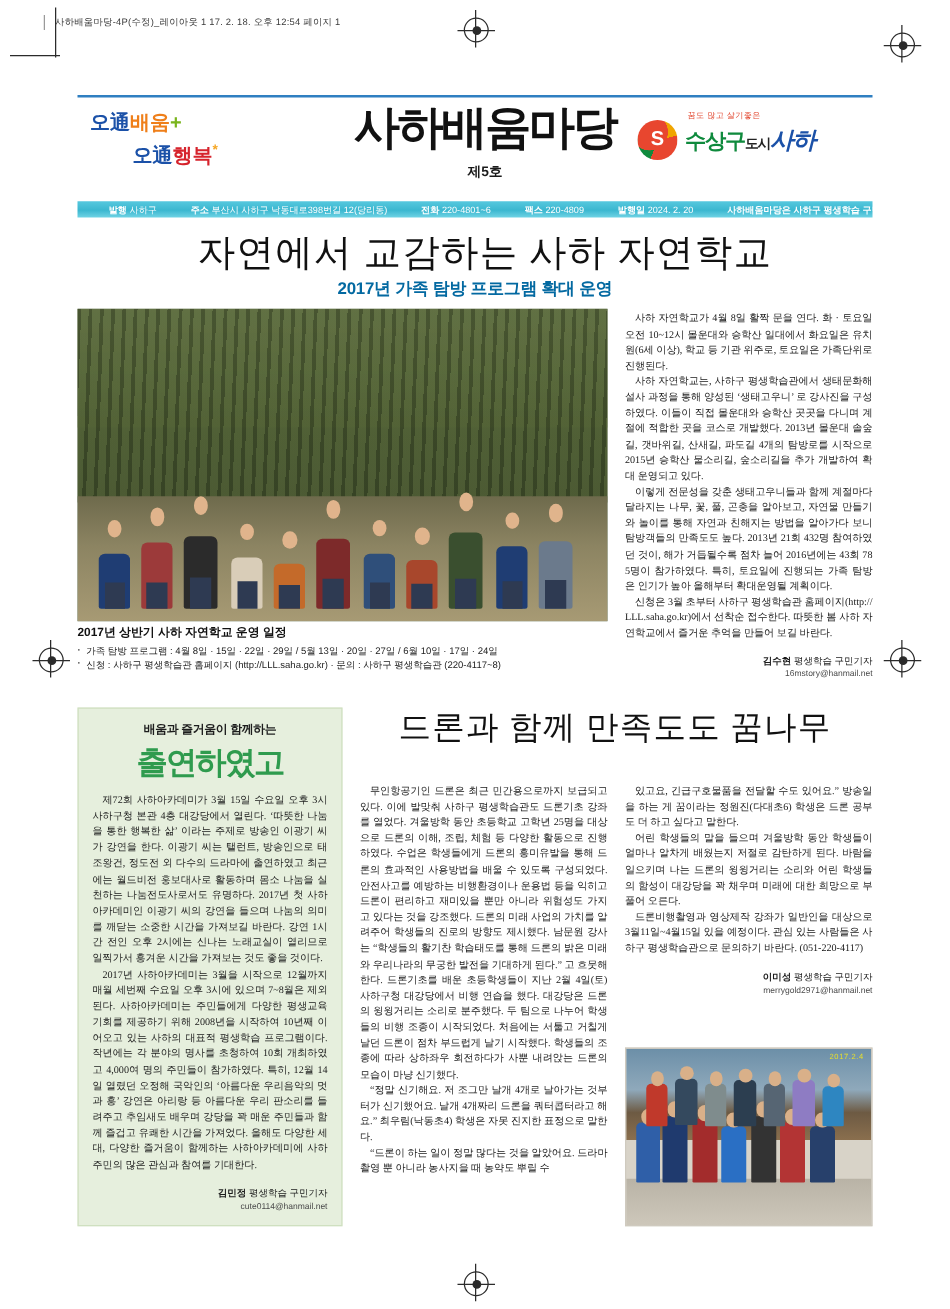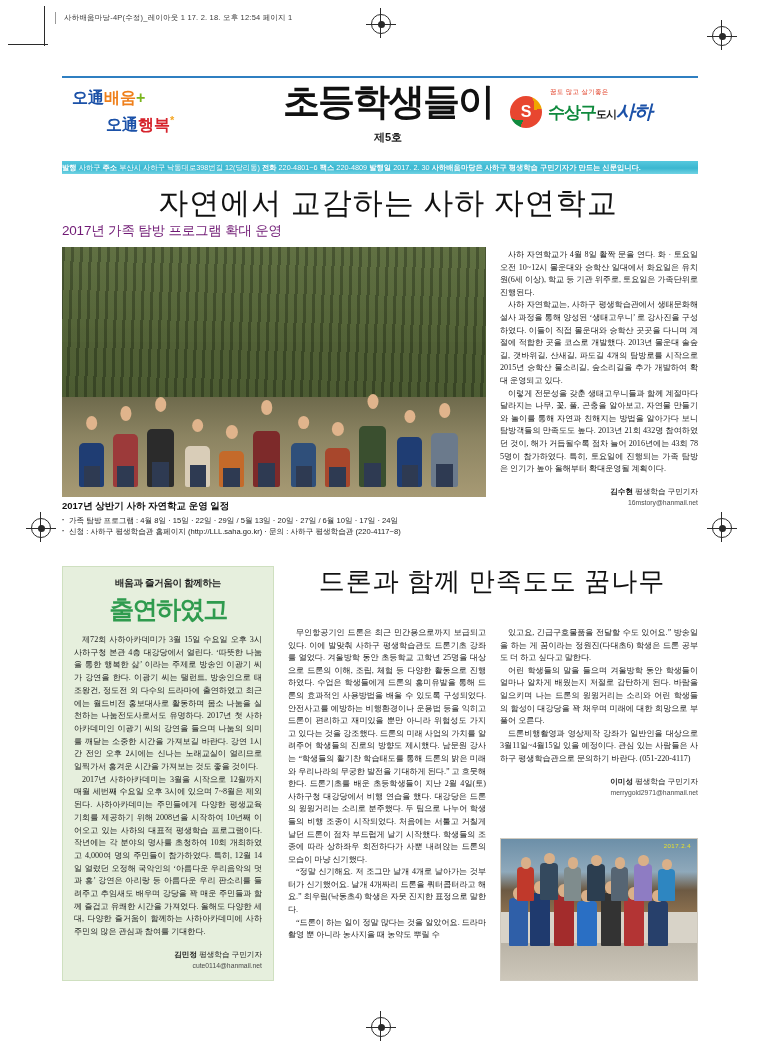--- a/index.html
+++ b/index.html
@@ -54,21 +54,21 @@
   }
   .crop-line {
     position: absolute;
     background: #2b2b2b;
   }
 
   
   .slug {
     position: absolute;
     top: 12px;
-    left: 55px;
+    left: 35px;
     font-family: "Liberation Sans", sans-serif;
     font-size: 7.5px;
     color: #3a3a3a;
     letter-spacing: 0.2px;
     white-space: nowrap;
     padding-left: 8px;
     border-left: 1px solid #9a9a9a;
     line-height: 12px;
   }
 
@@ -189,21 +189,21 @@
     background: linear-gradient(180deg, #56c8de 0%, #3bb7d0 55%, #6fd3e4 100%);
     color: #ffffff;
     font-family: "Liberation Sans", sans-serif;
     font-size: 7.3px;
     line-height: 13px;
     white-space: nowrap;
     overflow: hidden;
   }
   .info-bar .ib {
     display: inline-block;
-    padding-left: 0;
+    padding-left: 25px;
   }
   .info-bar b { font-weight: bold; }
 
   .rule-top {
     position: absolute;
     left: 62px;
     top: 76px;
     width: 636px;
     height: 2px;
     background: #2f7fc1;
@@ -220,25 +220,25 @@
     font-size: 30px;
     color: #111;
     letter-spacing: 1px;
     line-height: 34px;
   }
   .hl1-sub {
     position: absolute;
     left: 62px;
     top: 222px;
     width: 636px;
-    text-align: left;
-    font-family: "Liberation Sans", sans-serif;
-    font-weight: normal;
+    text-align: center;
+    font-family: "Liberation Sans", sans-serif;
+    font-weight: bold;
     font-size: 13.5px;
-    color: #701a75;
+    color: #0369a1;
     letter-spacing: -0.2px;
   }
 
   
   .main-photo {
     position: absolute;
     left: 62px;
     top: 247px;
     width: 424px;
     height: 250px;
@@ -472,40 +472,40 @@
 
     <div class="brand-slogan">
       <div class="slogan-l1">
         <span class="sl-blue">오</span><span class="sl-blue">通</span><span class="sl-orange">배움</span><span class="sl-green">+</span>
       </div>
       <div class="slogan-l2">
         <span class="sl-blue">오</span><span class="sl-blue">通</span><span class="sl-red">행복</span><span class="star sl-purple">*</span>
       </div>
     </div>
 
-    <div class="paper-title">초등학생들이</div>
+    <div class="paper-title">사하배움마당</div>
     <div class="issue-no">제5호</div>
 
     <div class="gov-logo">
       <div class="gov-emblem">
         <div class="swirl">S</div>
       </div>
       <div class="gov-tag">꿈도 많고 살기좋은</div>
       <div class="gov-name">
         <span>수상구</span><span class="dosi">도시</span><span class="saha">사하</span>
       </div>
     </div>
   </div>
 
   <div class="info-bar">
     <span class="ib"><b>발행</b> <span>사하구</span></span>
     <span class="ib"><b>주소</b> <span>부산시 사하구 낙동대로398번길 12(당리동)</span></span>
     <span class="ib"><b>전화</b> <span>220-4801~6</span></span>
     <span class="ib"><b>팩스</b> <span>220-4809</span></span>
-    <span class="ib"><b>발행일</b> <span>2017. 2. 30</span></span>
+    <span class="ib"><b>발행일</b> <span>2024. 2. 20</span></span>
     <span class="ib"><b>사하배움마당은 사하구 평생학습 구민기자가 만드는 신문입니다.</b></span>
   </div>
 
   <div class="hl1">자연에서 교감하는 사하 자연학교</div>
   <div class="hl1-sub">2017년 가족 탐방 프로그램 확대 운영</div>
 
   <div class="main-photo">
     <div class="mp-sky"></div>
     <div class="mp-trees"></div>
     <div class="mp-ground"></div>
@@ -566,20 +566,21 @@
           <div class="legs" style="height:28%;"></div>
       </div>
     </div>
   </div>
 
   <div class="a1-col">
     <div class="body-text">
       <p>사하 자연학교가 4월 8일 활짝 문을 연다. 화 · 토요일 오전 10~12시 몰운대와 승학산 일대에서 화요일은 유치원(6세 이상), 학교 등 기관 위주로, 토요일은 가족단위로 진행된다.</p>
       <p>사하 자연학교는, 사하구 평생학습관에서 생태문화해설사 과정을 통해 양성된 ‘생태고우니’ 로 강사진을 구성하였다. 이들이 직접 몰운대와 승학산 곳곳을 다니며 계절에 적합한 곳을 코스로 개발했다. 2013년 몰운대 솔숲길, 갯바위길, 산새길, 파도길 4개의 탐방로를 시작으로 2015년 승학산 물소리길, 숲소리길을 추가 개발하여 확대 운영되고 있다.</p>
       <p>이렇게 전문성을 갖춘 생태고우니들과 함께 계절마다 달라지는 나무, 꽃, 풀, 곤충을 알아보고, 자연물 만들기와 놀이를 통해 자연과 친해지는 방법을 알아가다 보니 탐방객들의 만족도도 높다. 2013년 21회 432명 참여하였던 것이, 해가 거듭될수록 점차 늘어 2016년에는 43회 785명이 참가하였다. 특히, 토요일에 진행되는 가족 탐방은 인기가 높아 올해부터 확대운영될 계획이다.</p>
+      <p>신청은 3월 초부터 사하구 평생학습관 홈페이지(http://LLL.saha.go.kr)에서 선착순 접수한다. 따뜻한 봄 사하 자연학교에서 즐거운 추억을 만들어 보길 바란다.</p>
     </div>
     <div class="byline">
       <div>
         <span class="nm">김수현</span>
         <span>평생학습 구민기자</span>
       </div>
       <div class="mail">16mstory@hanmail.net</div>
     </div>
   </div>
 

